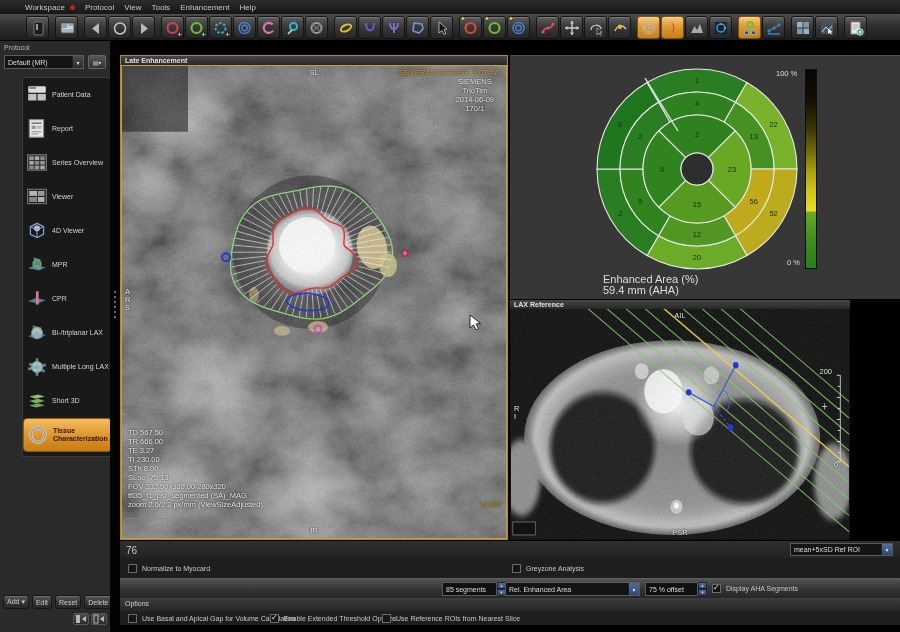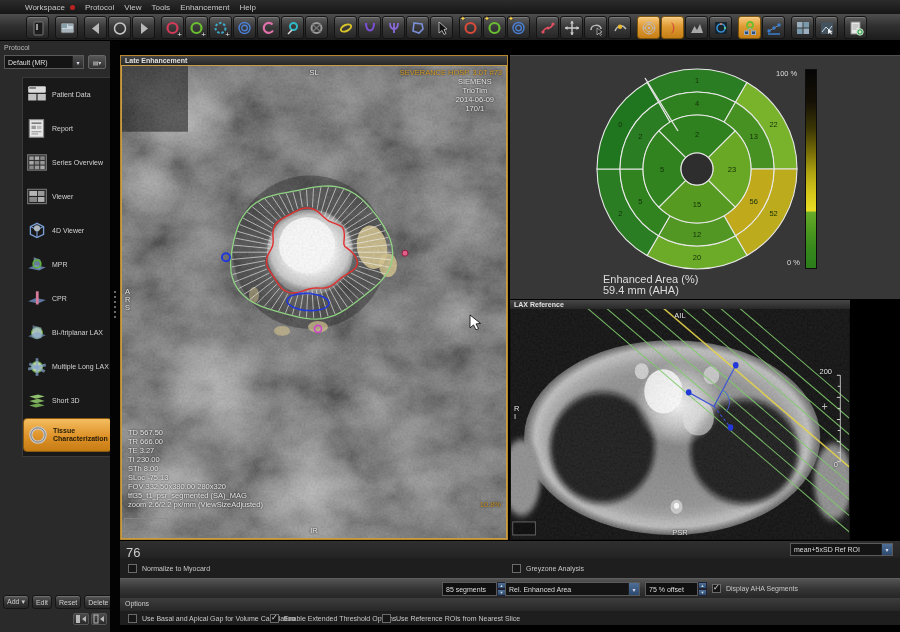--- a/index.html
+++ b/index.html
@@ -70,21 +70,21 @@
 #lax-area{position:absolute;left:1px;top:9px;right:1px;bottom:1px;background:#000;overflow:hidden}
 #lax-svg{position:absolute;left:0;top:0;width:100%;height:100%}
 #lx-ail{left:50%;top:2px;transform:translateX(-50%)}
 #lx-psr{left:50%;bottom:2px;transform:translateX(-50%)}
 #lx-ri{left:3px;top:96px;line-height:8px}
 #lx-100{right:17px;top:58px}
 #lx-0{right:11px;top:151px}
 
 .brow{position:absolute;left:120px;width:780px}
 #rowA{top:540px;height:18px;background:linear-gradient(#2f2f2f,#232323);border-top:1px solid #000}
-#slice-label{position:absolute;left:6px;top:4px;font-size:13px;color:#ccc}
+#slice-label{position:absolute;left:6px;top:4px;font-size:10px;color:#ccc}
 #refroi-select{position:absolute;right:7px;top:2px;width:103px;height:13px;flex:none}
 #rowB{top:558px;height:20px;background:#1e1e1e}
 #rowC{top:578px;height:20px;background:linear-gradient(#545454,#343434 55%,#262626);border-top:1px solid #5e5e5e}
 #rowD{top:598px;height:13px;background:linear-gradient(#3d3d3d,#272727);font-size:7px;color:#ccc;padding:2px 0 0 5px}
 #rowE{top:611px;height:14px;background:#1e1e1e}
 .cb-row{position:absolute;display:flex;align-items:center;gap:5px;height:100%}
 .cb{width:9px;height:9px;background:#161616;border:1px solid #6a6a6a;position:relative;flex:none}
 .cb[data-checked="true"]::after{content:"\2713";position:absolute;left:0;top:-2px;font-size:8px;color:#e2e2e2}
 .cb-lab{font-size:7px;color:#c8c8c8;white-space:nowrap}
 .spin{position:absolute;display:flex;height:14px;top:3px}

